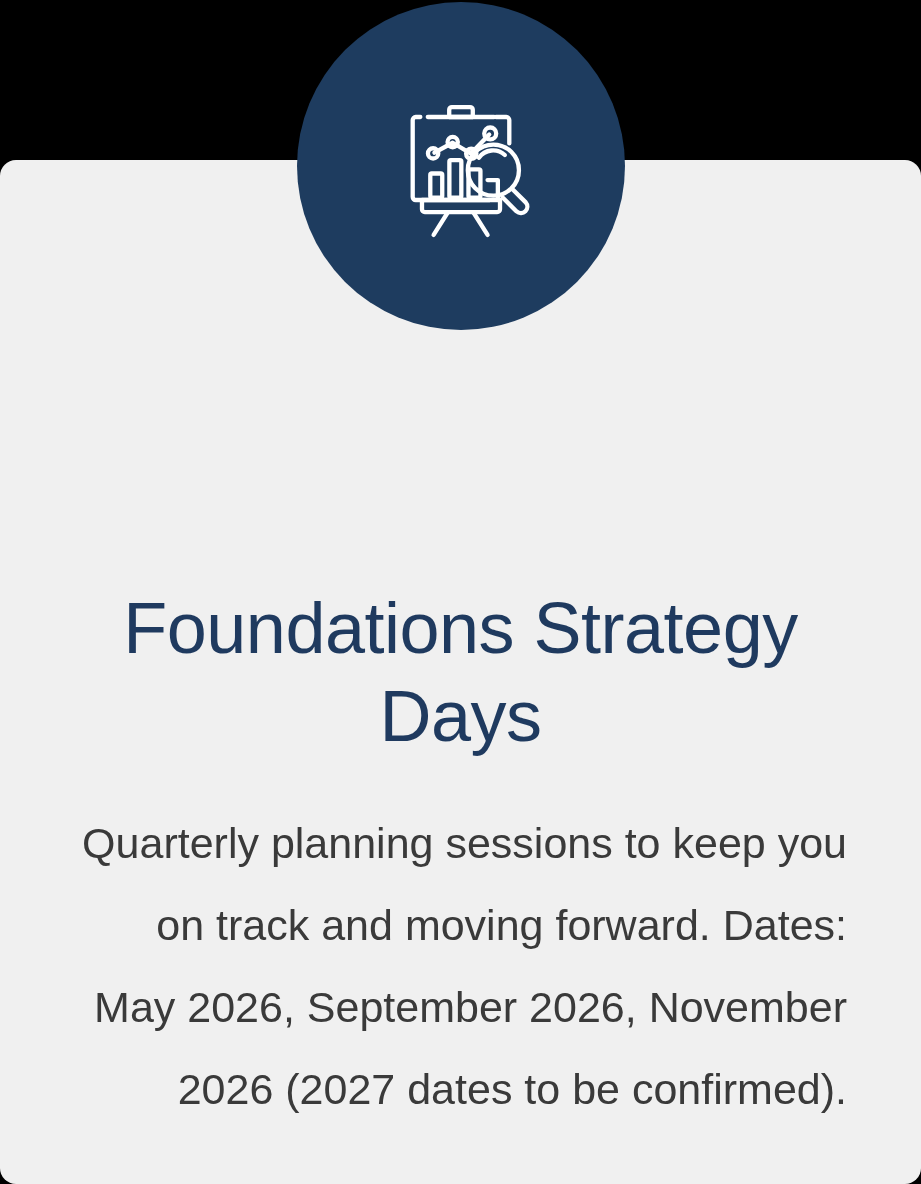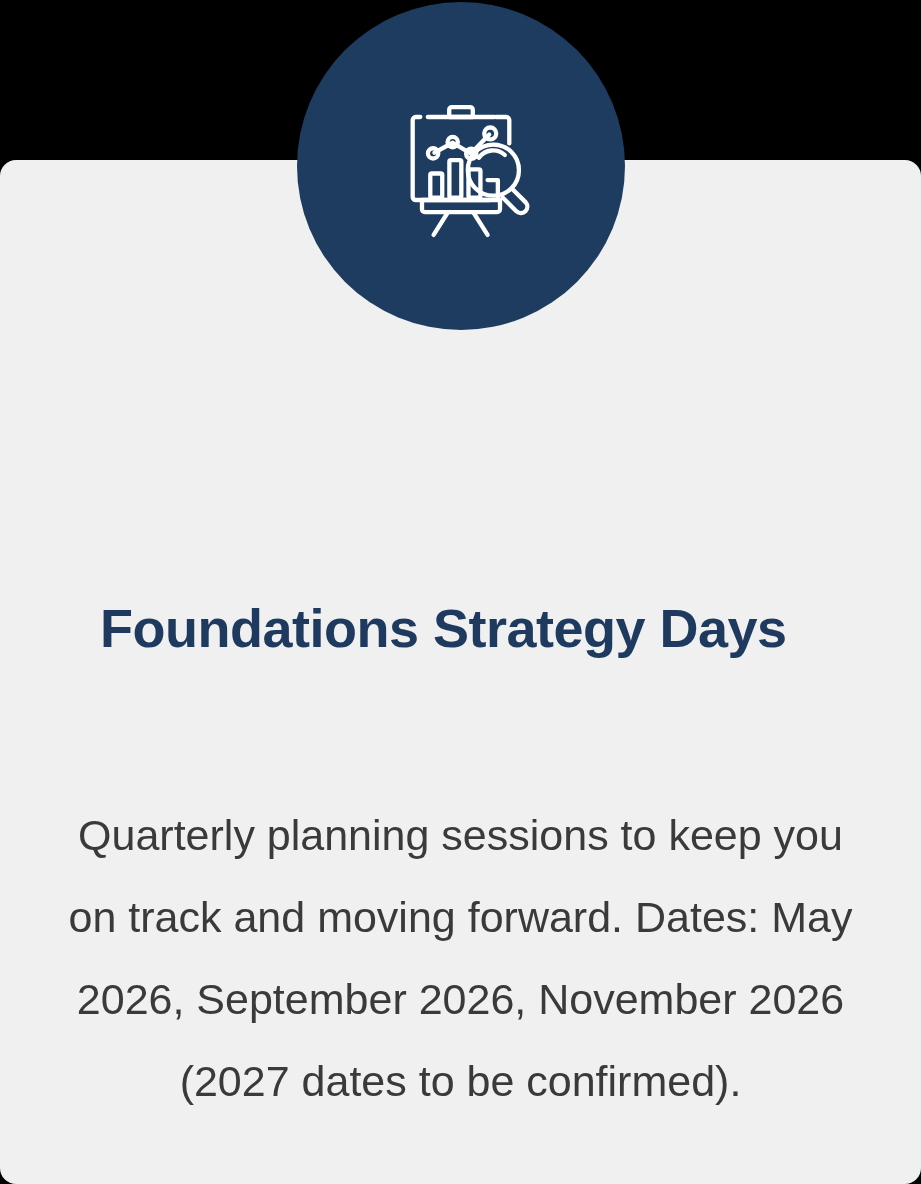--- a/index.html
+++ b/index.html
@@ -55,37 +55,37 @@
     display: block;
     width: 166px;
     height: 166px;
   }
 
   .card-title {
     margin: 0;
     padding: 0;
     color: #1F3A5F;
     font-family: "Liberation Sans", sans-serif;
-    font-weight: 700;
-    font-size: 54px;
+    font-weight: 400;
+    font-size: 72px;
     line-height: 88px;
     letter-spacing: -0.5px;
-    text-align: left;
+    text-align: center;
   }
 
   .card-desc {
-    margin: 4px;
+    margin: 12px;
     padding: 0;
     color: #3A3A3A;
     font-family: "Liberation Sans", sans-serif;
     font-weight: 400;
     font-size: 43px;
     line-height: 82px;
     letter-spacing: 0px;
-    text-align: center;
+    text-align: right;
   }
 
   .title-wrap {
     position: absolute;
     left: 0;
     top: 424px;
     width: 921px;
     padding: 0 100px;
     box-sizing: border-box;
   }

